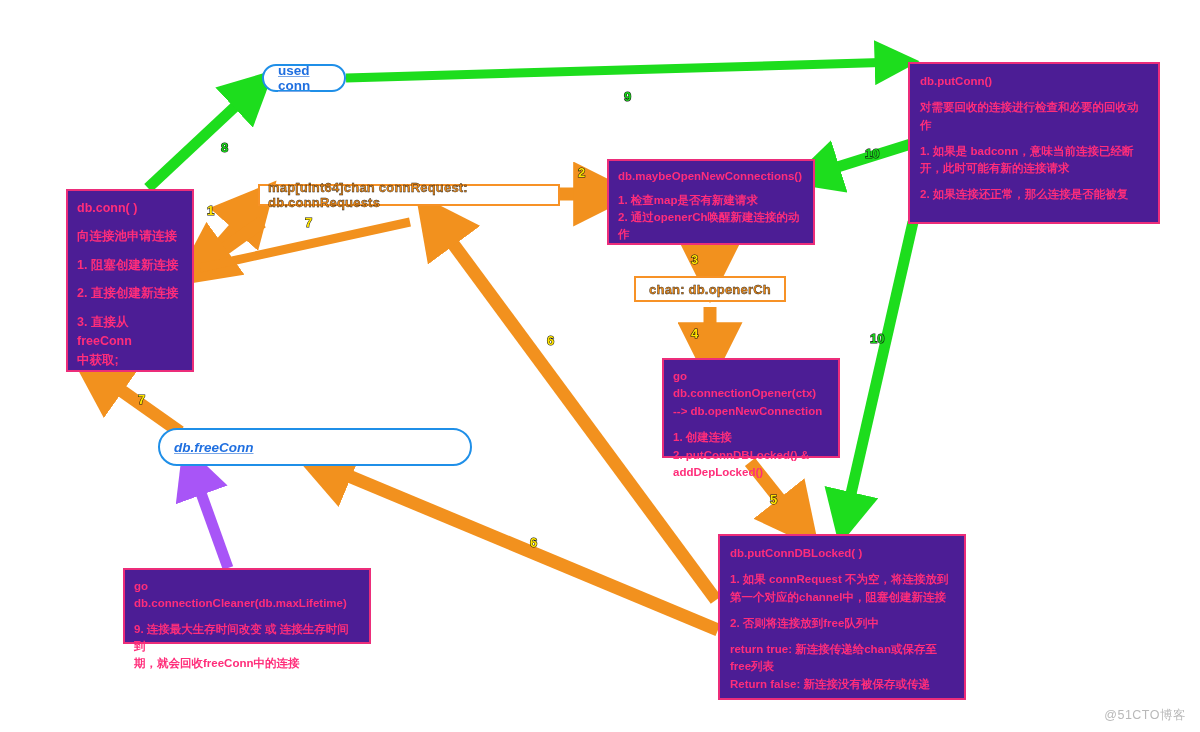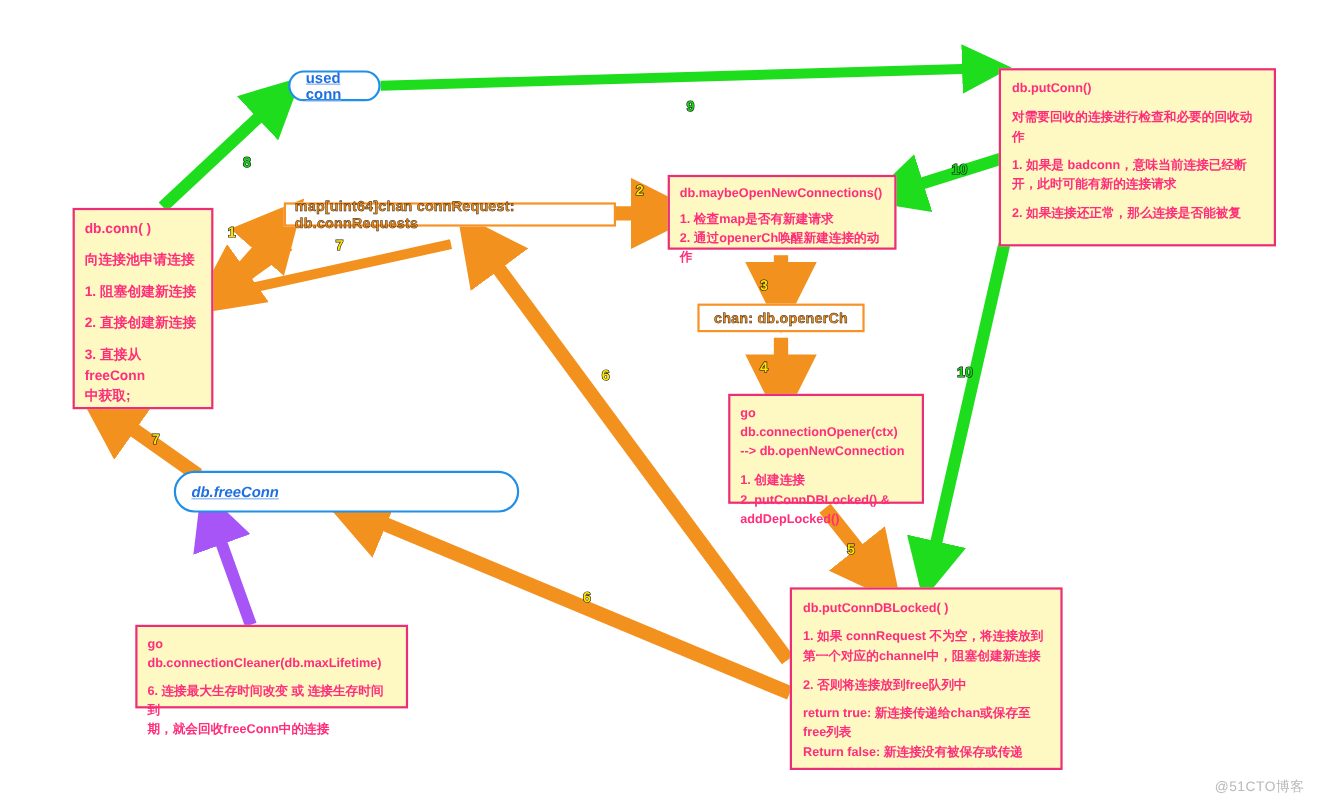--- a/index.html
+++ b/index.html
@@ -1,20 +1,20 @@
 <!DOCTYPE html>
 <html><head>
 <meta charset="utf-8">
 <style>
   html,body{margin:0;padding:0;background:#ffffff;}
   body{width:1200px;height:732px;font-family:"Liberation Sans","DejaVu Sans",sans-serif;overflow:hidden;}
   #canvas{position:relative;width:1200px;height:732px;background:#fff;}
   svg.arrows{position:absolute;left:0;top:0;width:1200px;height:732px;pointer-events:none;}
 
-  .node{position:absolute;box-sizing:border-box;background:#fef9c3;}
+  .node{position:absolute;box-sizing:border-box;background:#4c1d95;}
 
   
   .note{border:2px solid #ec2d7a;color:#ff2d7a;padding:10px 12px;
         font-size:12.5px;font-weight:bold;line-height:1.55;}
   .note .title{color:#ff2d7a;margin-bottom:9px;}
   .note p{margin:0 0 9px 0;}
   .note p:last-child{margin-bottom:0;}
 
   
   .pill{border:2px solid #1f8fe8;border-radius:16px;background:#fff;
@@ -134,21 +134,21 @@
 
   <div class="node note" style="left:66px;top:189px;width:128px;height:183px;padding:8px 9px;">
     <div class="title">db.conn( )</div>
     <p>向连接池申请连接</p>
     <p>1. 阻塞创建新连接</p>
     <p>2. 直接创建新连接</p>
     <p style="margin-bottom:0">3. 直接从freeConn</p>
     <p>中获取;</p>
   </div>
 
-  <div class="node note" style="left:607px;top:159px;width:208px;height:68px;padding:7px 9px;font-size:11.5px;line-height:1.45;">
+  <div class="node note" style="left:607px;top:159px;width:208px;height:86px;padding:7px 9px;font-size:11.5px;line-height:1.45;">
     <div class="title" style="margin-bottom:7px;">db.maybeOpenNewConnections()</div>
     <p style="margin-bottom:1px;">1. 检查map是否有新建请求</p>
     <p>2. 通过openerCh唤醒新建连接的动作</p>
   </div>
 
   <div class="node note" style="left:908px;top:62px;width:252px;height:162px;padding:9px 10px;font-size:11.5px;line-height:1.5;">
     <div class="title">db.putConn()</div>
     <p>对需要回收的连接进行检查和必要的回收动作</p>
     <p style="margin-bottom:0;">1. 如果是 badconn，意味当前连接已经断</p>
     <p>开，此时可能有新的连接请求</p>
@@ -168,21 +168,21 @@
     <p style="margin-bottom:0;">1. 如果 connRequest 不为空，将连接放到</p>
     <p>第一个对应的channel中，阻塞创建新连接</p>
     <p>2. 否则将连接放到free队列中</p>
     <p style="margin-bottom:0;">return true: 新连接传递给chan或保存至</p>
     <p style="margin-bottom:0;">free列表</p>
     <p>Return false: 新连接没有被保存或传递</p>
   </div>
 
   <div class="node note" style="left:80px;top:568px;width:248px;height:76px;padding:8px 9px;font-size:11.5px;line-height:1.5;margin-left:43px;">
     <div class="title" style="margin-bottom:8px;">go db.connectionCleaner(db.maxLifetime)</div>
-    <p style="margin-bottom:0;">6. 连接最大生存时间改变 或 连接生存时间到</p>
+    <p style="margin-bottom:0;">9. 连接最大生存时间改变 或 连接生存时间到</p>
     <p>期，就会回收freeConn中的连接</p>
   </div>
 
   <div id="labels">
       <div class="lbl y" style="left: 207px; top: 203px;">1</div>
       <div class="lbl y" style="left: 578px; top: 165px;">2</div>
       <div class="lbl y" style="left: 691px; top: 252px;">3</div>
       <div class="lbl y" style="left: 691px; top: 326px;">4</div>
       <div class="lbl y" style="left: 770px; top: 492px;">5</div>
       <div class="lbl y" style="left: 547px; top: 333px;">6</div>

